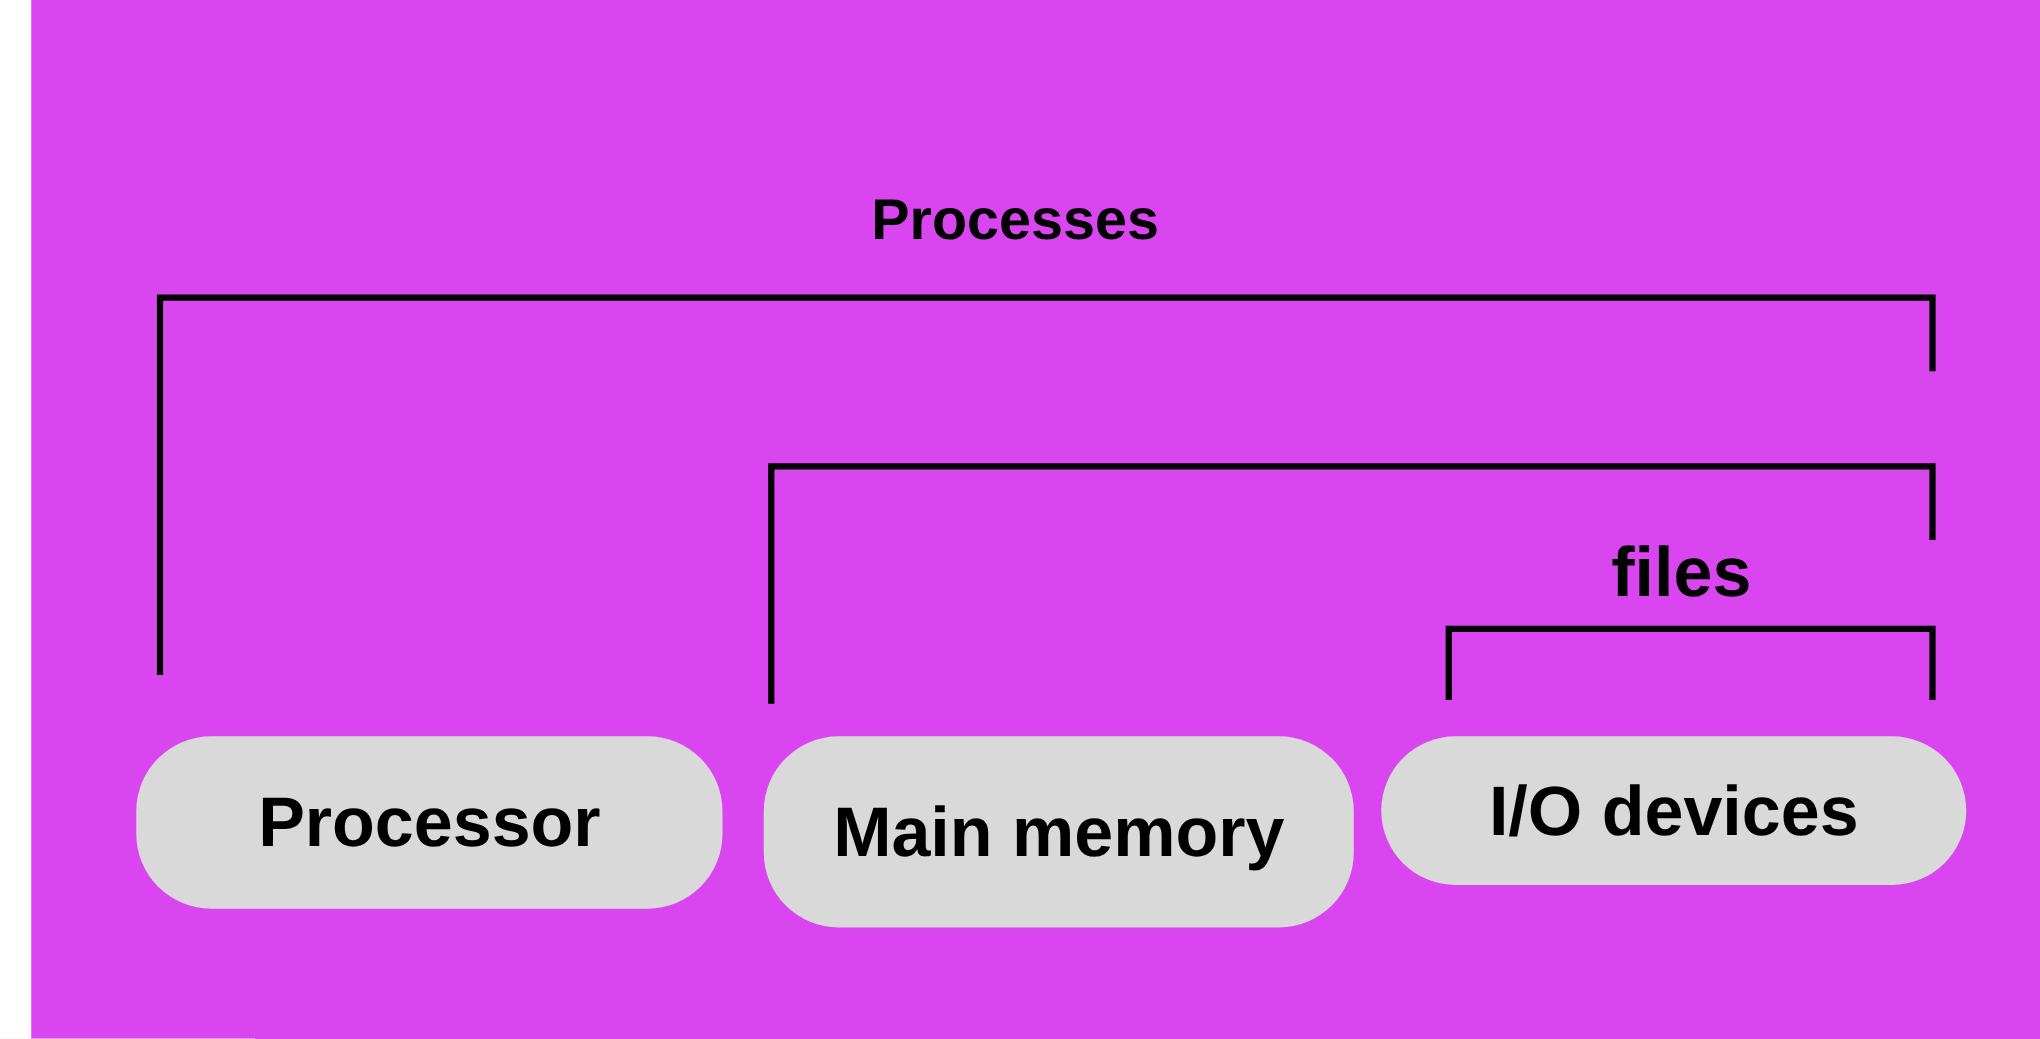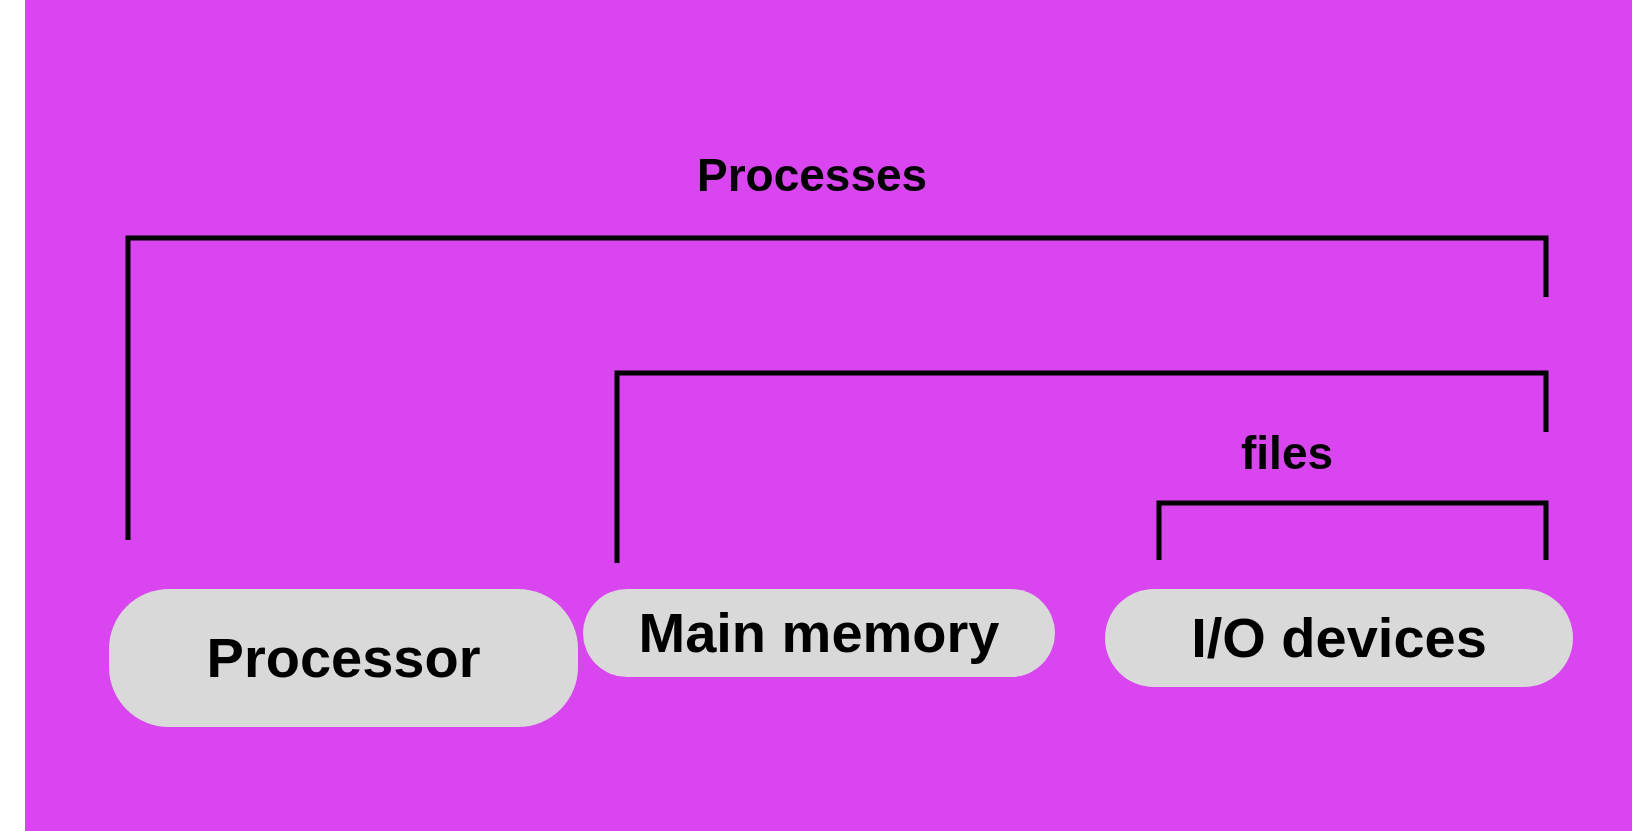--- a/index.html
+++ b/index.html
@@ -40,22 +40,22 @@
     font-size: 46px;
     left: 672px;
     top: 152px;
   }
   #label-virtual-memory {
     font-size: 46px;
     left: 921px;
     top: 292px;
   }
   #label-files {
-    font-size: 46px;
-    left: 1216px;
+    font-size: 56px;
+    left: 1264px;
     top: 430px;
   }
   .resource-box {
     position: absolute;
     background: #d9d9d9;
     border-radius: 60px;
     display: flex;
     align-items: center;
     justify-content: center;
     box-sizing: border-box;
@@ -68,30 +68,30 @@
     white-space: nowrap;
     line-height: 1;
   }
   #box-processor {
     left: 84px;
     top: 589px;
     width: 469px;
     height: 138px;
   }
   #box-main-memory {
-    left: 558px;
+    left: 586px;
     top: 589px;
     width: 472px;
-    height: 88px;
+    height: 153px;
   }
   #box-io-devices {
     left: 1080px;
     top: 589px;
     width: 468px;
-    height: 98px;
+    height: 119px;
   }
 </style>
 </head>
 <body>
 
 <div id="canvas">
 
   <svg class="diagram-svg" viewBox="0 0 1632 831" xmlns="http://www.w3.org/2000/svg">
 
     <g>

